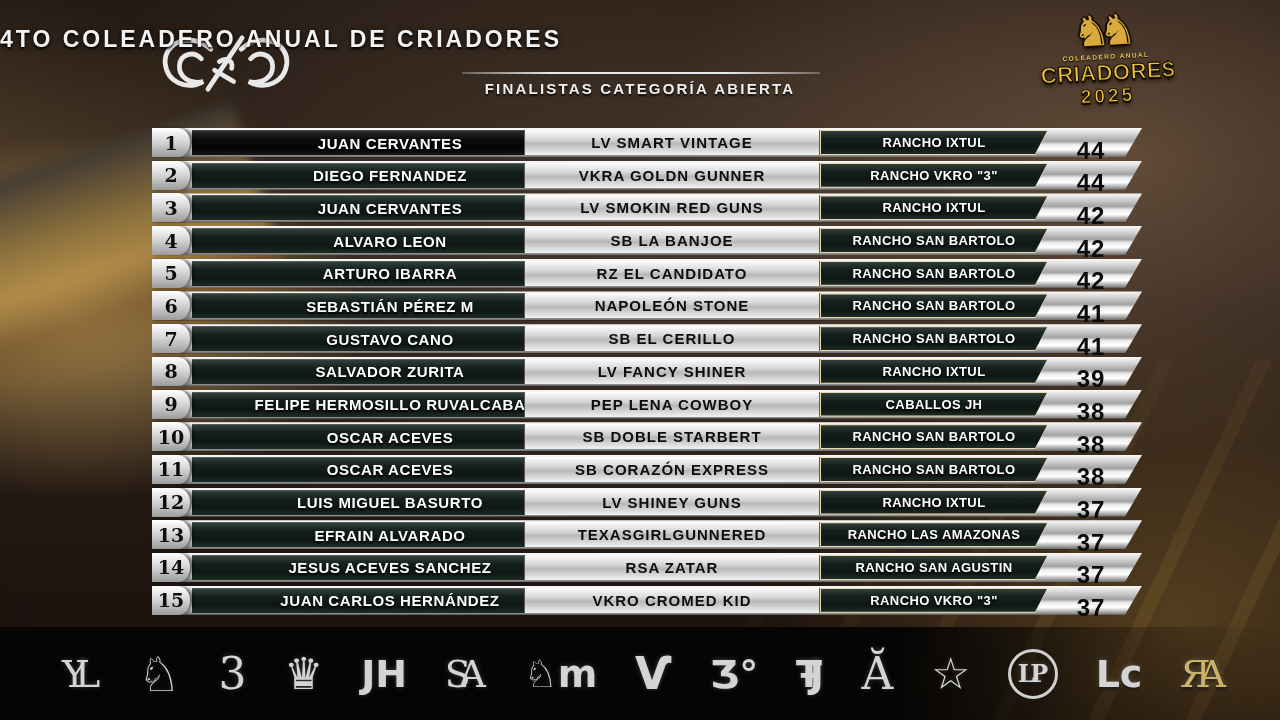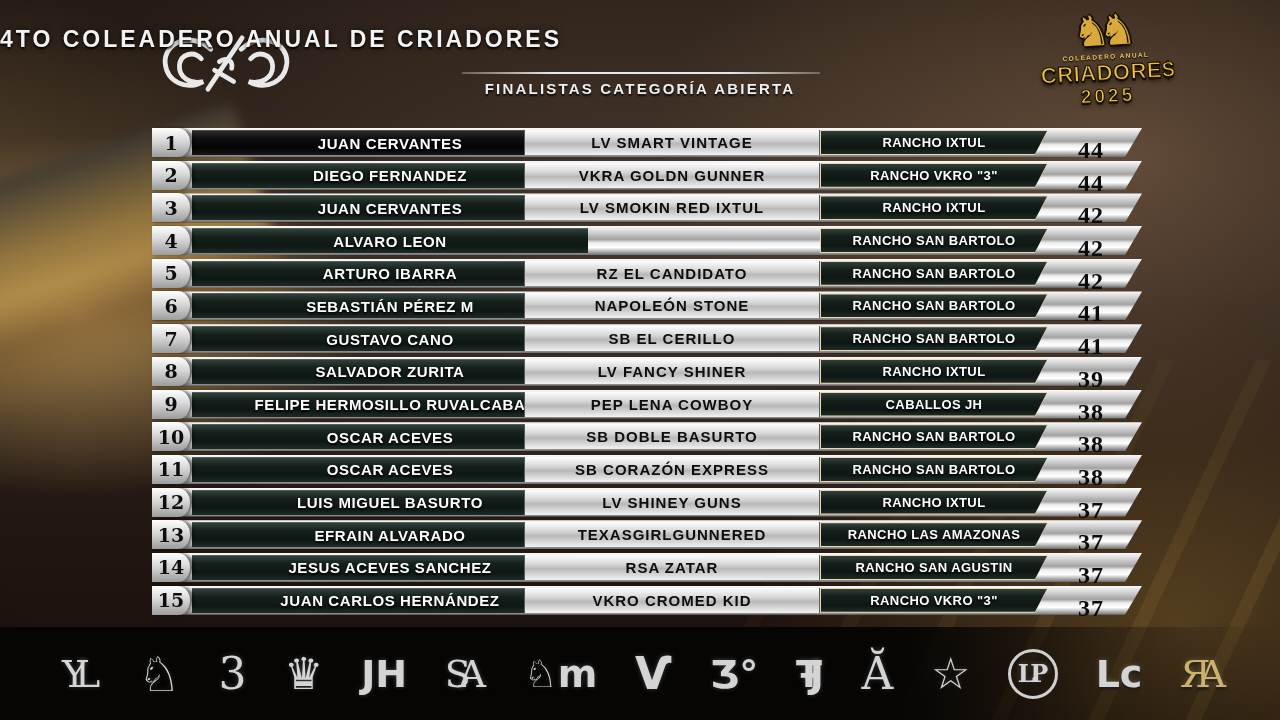--- a/index.html
+++ b/index.html
@@ -82,21 +82,21 @@
   .cell-ranch .frame{position:absolute;inset:0;background:#ead9b0;
       clip-path:polygon(0 0,100% 0,calc(100% - 13px) 100%,0 100%);}
   .cell-ranch .inner{position:absolute;inset:1px;
       background:linear-gradient(180deg,#31403a 0%,#15201b 32%,#0e1713 70%,#1e2b25 100%);
       clip-path:polygon(0 0,100% 0,calc(100% - 12px) 100%,0 100%);
       display:flex;align-items:center;justify-content:center;}
   .cell-ranch span{color:#fff;font-weight:bold;font-size:13px;letter-spacing:.4px;white-space:nowrap;
       text-shadow:0 2px 2px rgba(0,0,0,.9);}
   .cell-score{position:absolute;left:898px;width:82px;top:16px;bottom:0;z-index:2;
       display:flex;align-items:center;justify-content:center;
-      font-family:Liberation Serif, serif;font-weight:bold;font-size:24px;color:#0b0b0b;
+      font-family:Liberation Sans, sans-serif;font-weight:bold;font-size:24px;color:#0b0b0b;
       letter-spacing:1px;}
 
   
   .footer{position:absolute;left:0;right:0;top:627px;height:93px;
       background:linear-gradient(90deg,#060504 0%,#060504 70%,rgba(6,5,4,.35) 86%,rgba(6,5,4,0) 100%);}
   .brands{position:absolute;inset:0;display:flex;align-items:center;
       justify-content:space-between;padding:0 54px 0 62px;}
   .brand{font-family:"DejaVu Serif",serif;font-size:38px;color:#d4d4d4;line-height:1;
       text-shadow:0 0 5px rgba(255,255,255,.25),0 2px 3px #000;}
   .b-overlap{letter-spacing:-.32em;padding-right:.32em;}
@@ -173,36 +173,39 @@
       </div>
       <div class="cell-score">44</div>
     </div>
       <div class="row">
       <div class="bar"></div>
       <div class="badge">3</div>
       <div class="cell-name">
         <span>JUAN CERVANTES</span>
       </div>
       <div class="cell-horse">
-        <span>LV SMOKIN RED IXTUL</span>
+        <span>LV SMOKIN RED GUNS</span>
       </div>
       <div class="cell-ranch">
         <div class="frame"></div>
         <div class="inner">
           <span>RANCHO IXTUL</span>
         </div>
       </div>
       <div class="cell-score">42</div>
     </div>
       <div class="row">
       <div class="bar"></div>
       <div class="badge">4</div>
       <div class="cell-name">
         <span>ALVARO LEON</span>
       </div>
+      <div class="cell-horse">
+        <span>SB LA BANJOE</span>
+      </div>
       <div class="cell-ranch">
         <div class="frame"></div>
         <div class="inner">
           <span>RANCHO SAN BARTOLO</span>
         </div>
       </div>
       <div class="cell-score">42</div>
     </div>
       <div class="row">
       <div class="bar"></div>
@@ -289,21 +292,21 @@
       </div>
       <div class="cell-score">38</div>
     </div>
       <div class="row">
       <div class="bar"></div>
       <div class="badge">10</div>
       <div class="cell-name">
         <span>OSCAR ACEVES</span>
       </div>
       <div class="cell-horse">
-        <span>SB DOBLE BASURTO</span>
+        <span>SB DOBLE STARBERT</span>
       </div>
       <div class="cell-ranch">
         <div class="frame"></div>
         <div class="inner">
           <span>RANCHO SAN BARTOLO</span>
         </div>
       </div>
       <div class="cell-score">38</div>
     </div>
       <div class="row">

